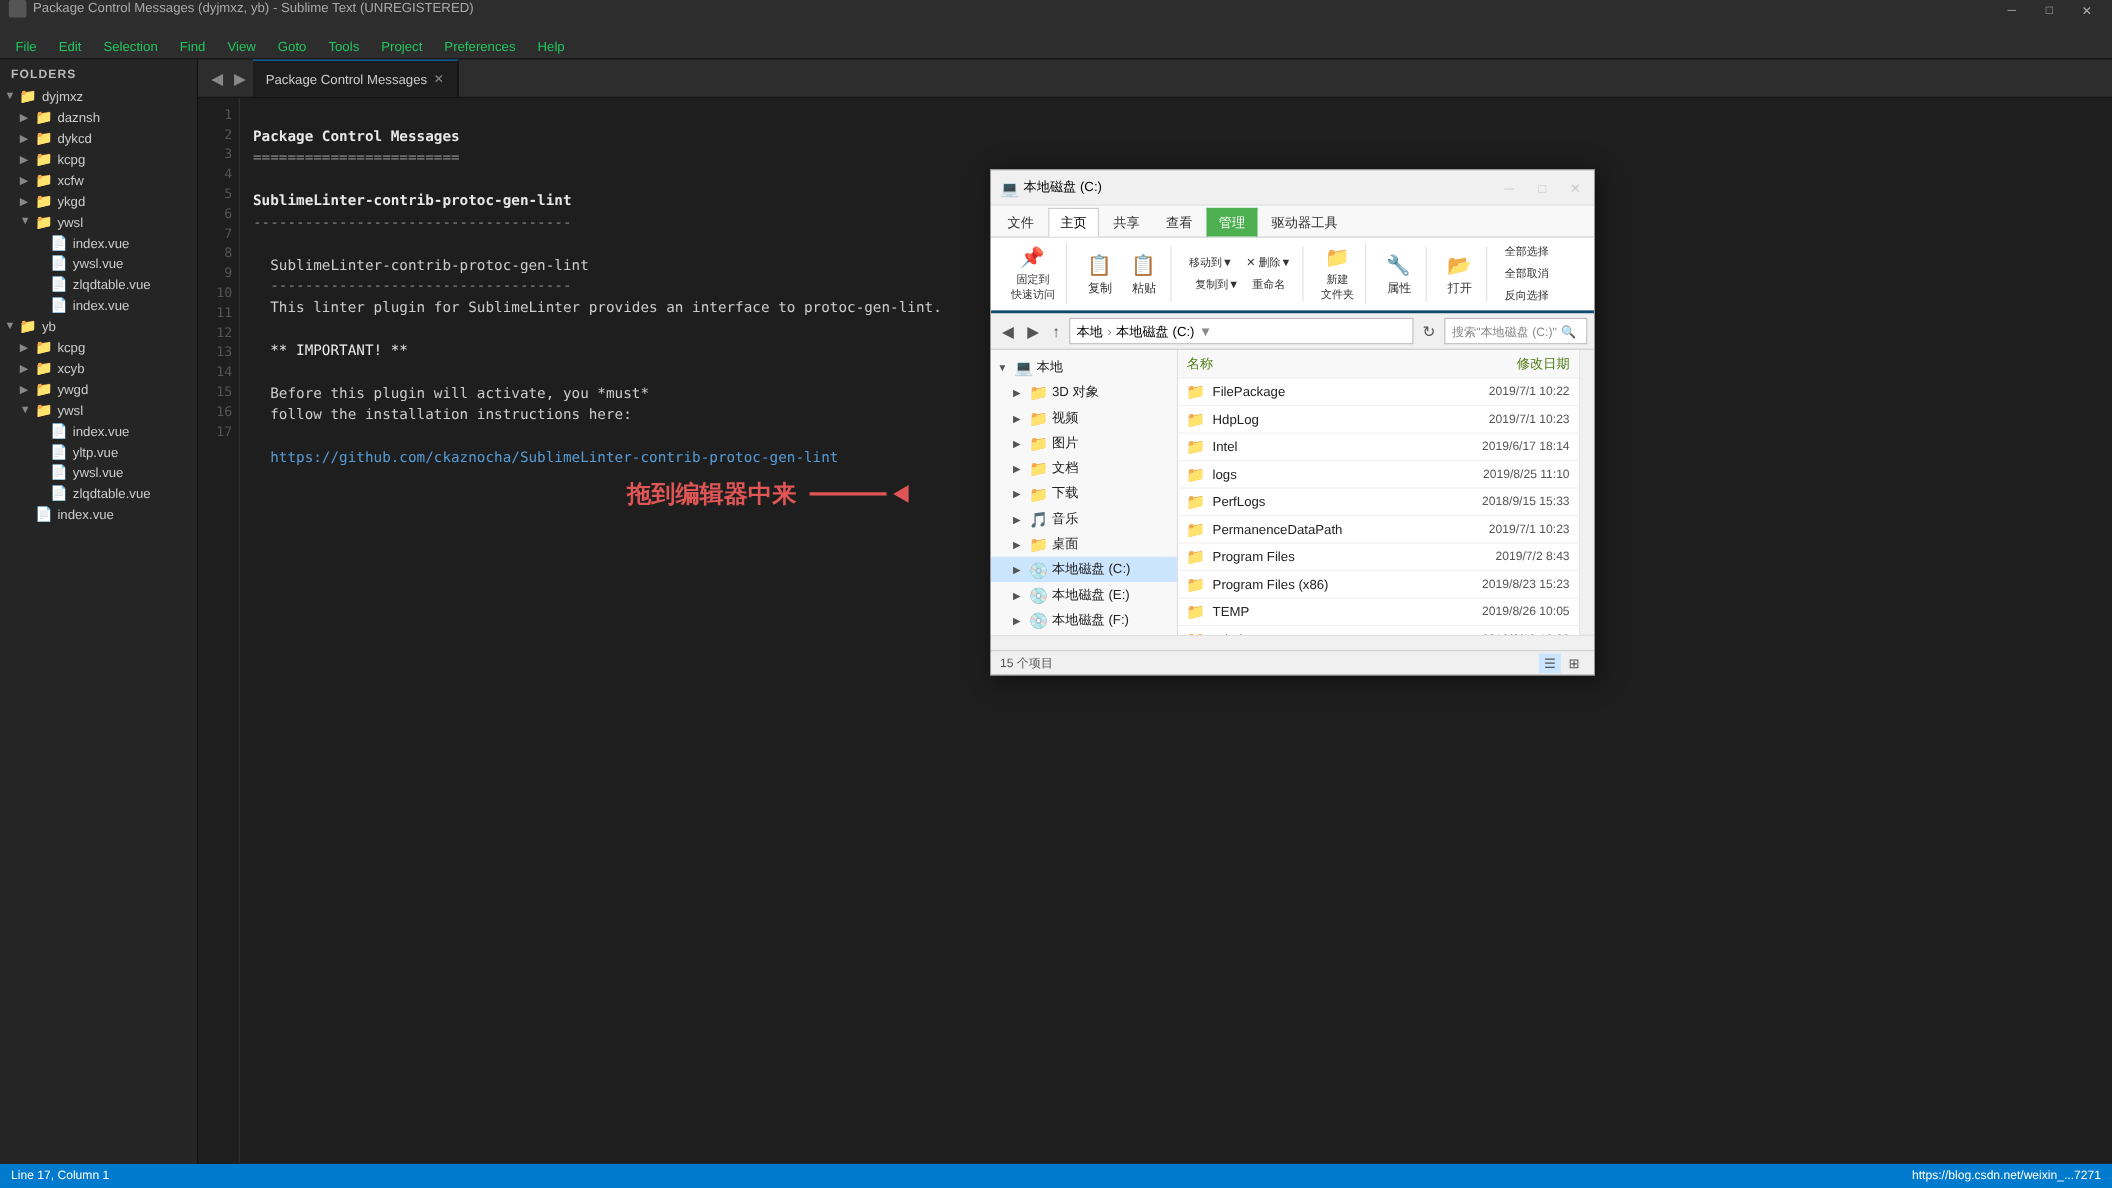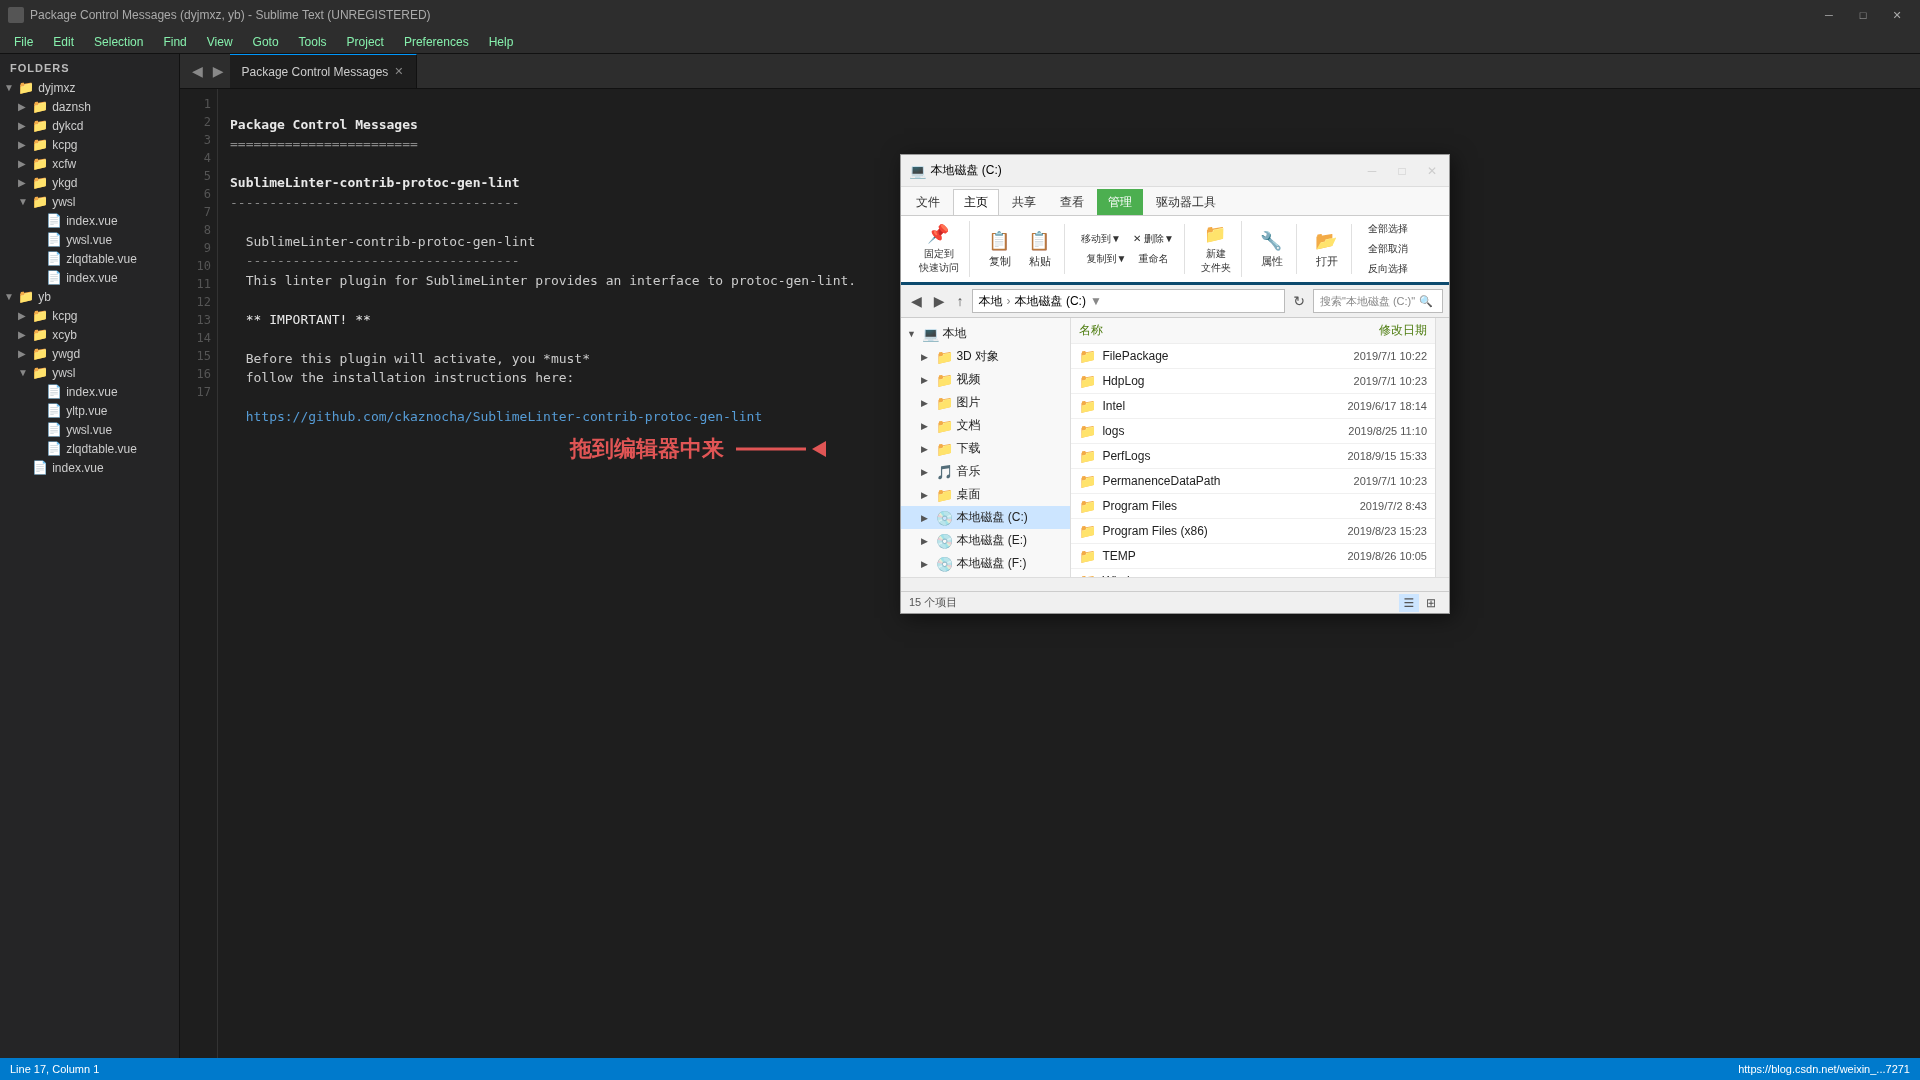--- a/index.html
+++ b/index.html
@@ -3,21 +3,21 @@
   <meta charset="utf-8">
   <style>
     * { margin: 0; padding: 0; box-sizing: border-box; }
     body { width: 1920px; height: 1080px; overflow: hidden; font-family: 'Segoe UI', sans-serif; background: #1e1e1e; color: #ccc; font-size: 13px; }
 
     
     #titlebar {
       background: #2d2d2d;
       height: 30px;
       display: flex;
-      align-items: center;
+      align-items: flex-start;
       padding: 0 8px;
       color: #aaa;
       font-size: 12px;
       user-select: none;
     }
     #titlebar .app-icon { width: 16px; height: 16px; margin-right: 6px; background: #555; border-radius: 2px; display: inline-block; }
     #titlebar .title { flex: 1; }
     #titlebar .win-controls { display: flex; gap: 4px; }
     #titlebar .win-btn { width: 30px; height: 20px; display: flex; align-items: center; justify-content: center; cursor: pointer; color: #aaa; font-size: 11px; }
 
@@ -25,21 +25,21 @@
     #menubar {
       background: #2d2d2d;
       height: 24px;
       display: flex;
       align-items: center;
       padding: 0 4px;
       border-bottom: 1px solid #111;
     }
     #menubar .menu-item {
       padding: 2px 10px;
-      color: #86efac;
+      color: #22c55e;
       font-size: 12px;
       cursor: pointer;
     }
 
     
     #main { display: flex; height: calc(1080px - 30px - 24px - 22px); }
 
     
     #sidebar {
       width: 180px;

